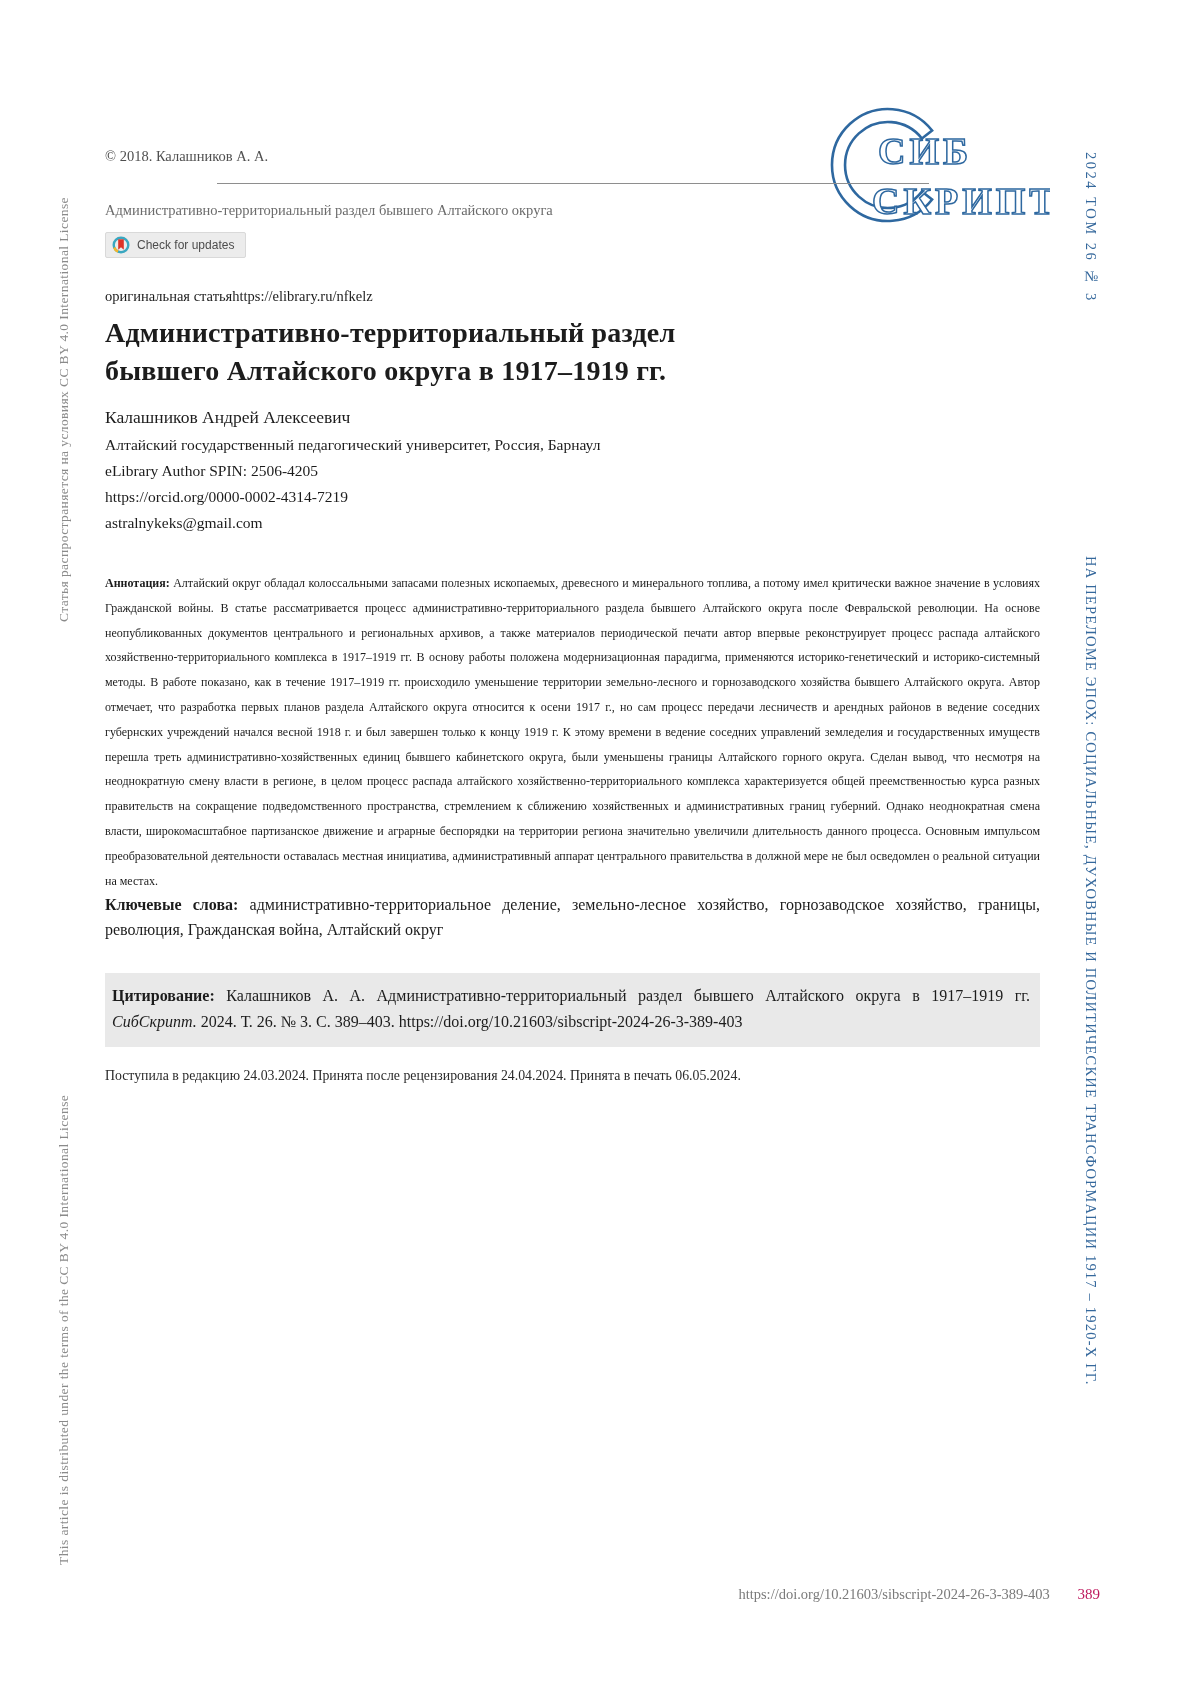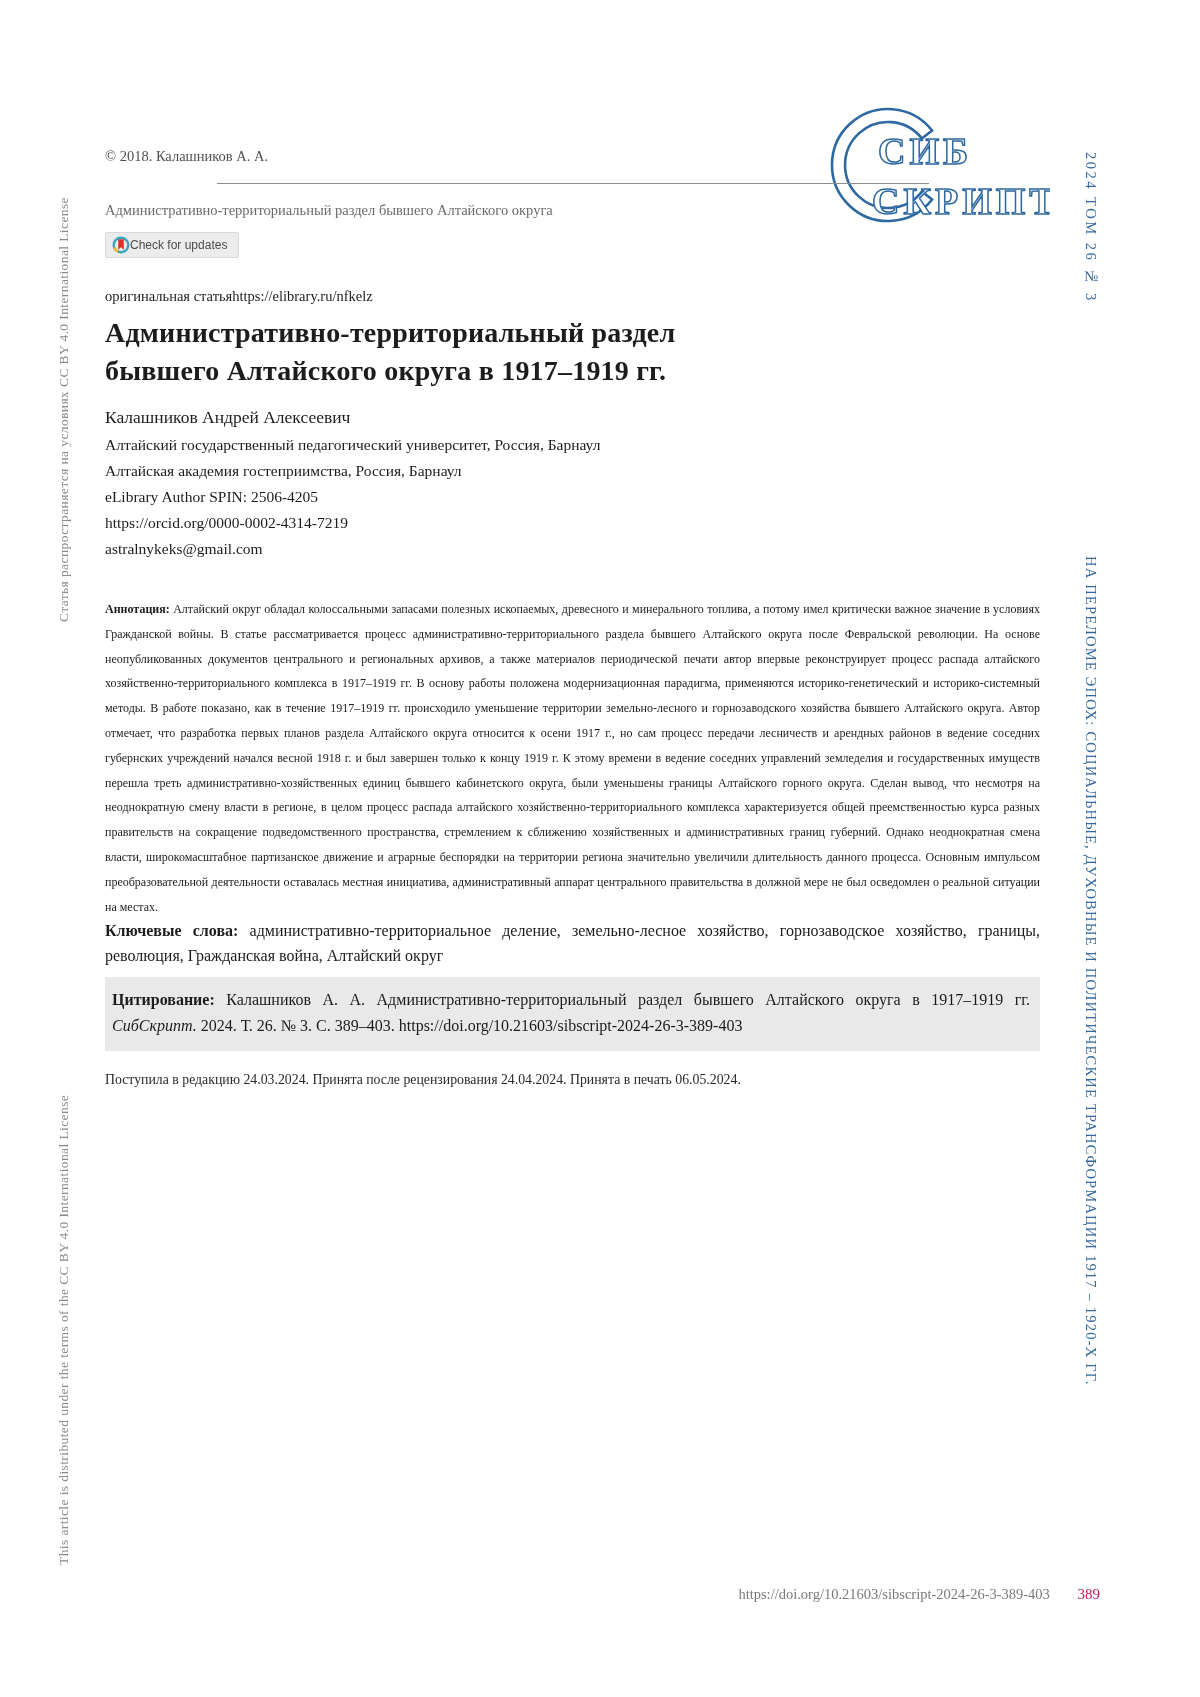--- a/index.html
+++ b/index.html
@@ -21,37 +21,37 @@
 
   
   .logo { position:absolute; left:828px; top:100px; width:222px; height:132px; }
 
   
   .content { position:absolute; left:105px; top:148px; width:935px; }
   .copyright { font-size:14.5px; color:#4f4f4f; }
   .rule { margin-top:18px; width:712px; border:none; border-top:1.5px solid #8e8e8e; }
   .running-head { margin-top:18px; font-size:14.5px; color:#6b6b6b; }
 
-  .badge { margin-top:13px; display:inline-flex; align-items:center; 
+  .badge { margin-top:13px; display:inline-flex; align-items:center; gap:7px;
            background:#ececec; border:1px solid #d9d9d9; border-radius:2px;
            padding:3px 11px 3px 6px; cursor:pointer;
            font-family:"Liberation Sans","DejaVu Sans",sans-serif; font-size:12px; color:#4d4d4d; }
 
   .meta-row { margin-top:30px; display:flex; justify-content:flex-start;
               align-items:baseline; font-size:14.5px; }
   .title { margin-top:9px; font-size:28px; line-height:38px; font-weight:bold;
            white-space:pre-line; letter-spacing:0.2px; }
   .author-name { margin-top:17px; font-size:17.5px; }
   .author-line { margin-top:8px;  font-size:15.5px; }
 
   .abstract { margin-top:39px; font-size:12px; line-height:24.8px; text-align:justify; }
   .keywords { font-size:16px; line-height:24.8px; text-align:justify; }
   .para-label { font-weight:bold; }
 
-  .citation { margin-top:8px; box-sizing:border-box; width:935px; background:#e9e9e9;
+  .citation { margin-top:30px; box-sizing:border-box; width:935px; background:#e9e9e9;
               padding:10px 10px 12px 7px; font-size:16px; line-height:26px; text-align:justify; }
   .journal-italic { font-style:italic; }
 
   .dates { margin-top:21px; font-size:13.8px; color:#2a2a2a; }
 
   .footer { position:absolute; left:105px; top:1586px; width:995px; text-align:right;
             font-size:14.5px; color:#7a7a7a; }
   .footer .page-num { color:#be185d; margin-left:24px; font-size:15px; }
 </style>
 </head>
@@ -93,21 +93,20 @@
     <div class="meta-row">
       <span>оригинальная статья</span>
       <a href="#">https://elibrary.ru/nfkelz</a>
     </div>
 
     <div class="title">Административно-территориальный раздел
 бывшего Алтайского округа в 1917–1919 гг.</div>
 
     <div class="author-name">Калашников Андрей Алексеевич</div>
     <div class="author-line">Алтайский государственный педагогический университет, Россия, Барнаул</div>
-    <div class="author-line">Алтайская академия гостеприимства, Россия, Барнаул</div>
     <div class="author-line">eLibrary Author SPIN: 2506-4205</div>
     <div class="author-line"><a href="#">https://orcid.org/0000-0002-4314-7219</a></div>
     <div class="author-line"><a href="#">astralnykeks@gmail.com</a></div>
 
     <div class="abstract">
       <span class="para-label">Аннотация:</span><span> Алтайский округ обладал колоссальными запасами полезных ископаемых, древесного и минерального топлива, а потому имел критически важное значение в условиях Гражданской войны. В статье рассматривается процесс административно-территориального раздела бывшего Алтайского округа после Февральской революции. На основе неопубликованных документов центрального и региональных архивов, а также материалов периодической печати автор впервые реконструирует процесс распада алтайского хозяйственно-территориального комплекса в 1917–1919 гг. В основу работы положена модернизационная парадигма, применяются историко-генетический и историко-системный методы. В работе показано, как в течение 1917–1919 гг. происходило уменьшение территории земельно-лесного и горнозаводского хозяйства бывшего Алтайского округа. Автор отмечает, что разработка первых планов раздела Алтайского округа относится к осени 1917 г., но сам процесс передачи лесничеств и арендных районов в ведение соседних губернских учреждений начался весной 1918 г. и был завершен только к концу 1919 г. К этому времени в ведение соседних управлений земледелия и государственных имуществ перешла треть административно-хозяйственных единиц бывшего кабинетского округа, были уменьшены границы Алтайского горного округа. Сделан вывод, что несмотря на неоднократную смену власти в регионе, в целом процесс распада алтайского хозяйственно-территориального комплекса характеризуется общей преемственностью курса разных правительств на сокращение подведомственного пространства, стремлением к сближению хозяйственных и административных границ губерний. Однако неоднократная смена власти, широкомасштабное партизанское движение и аграрные беспорядки на территории региона значительно увеличили длительность данного процесса. Основным импульсом преобразовательной деятельности оставалась местная инициатива, административный аппарат центрального правительства в должной мере не был осведомлен о реальной ситуации на местах.</span>
     </div>
 
     <div class="keywords">
       <span class="para-label">Ключевые слова:</span><span> административно-территориальное деление, земельно-лесное хозяйство, горнозаводское хозяйство, границы, революция, Гражданская война, Алтайский округ</span>

